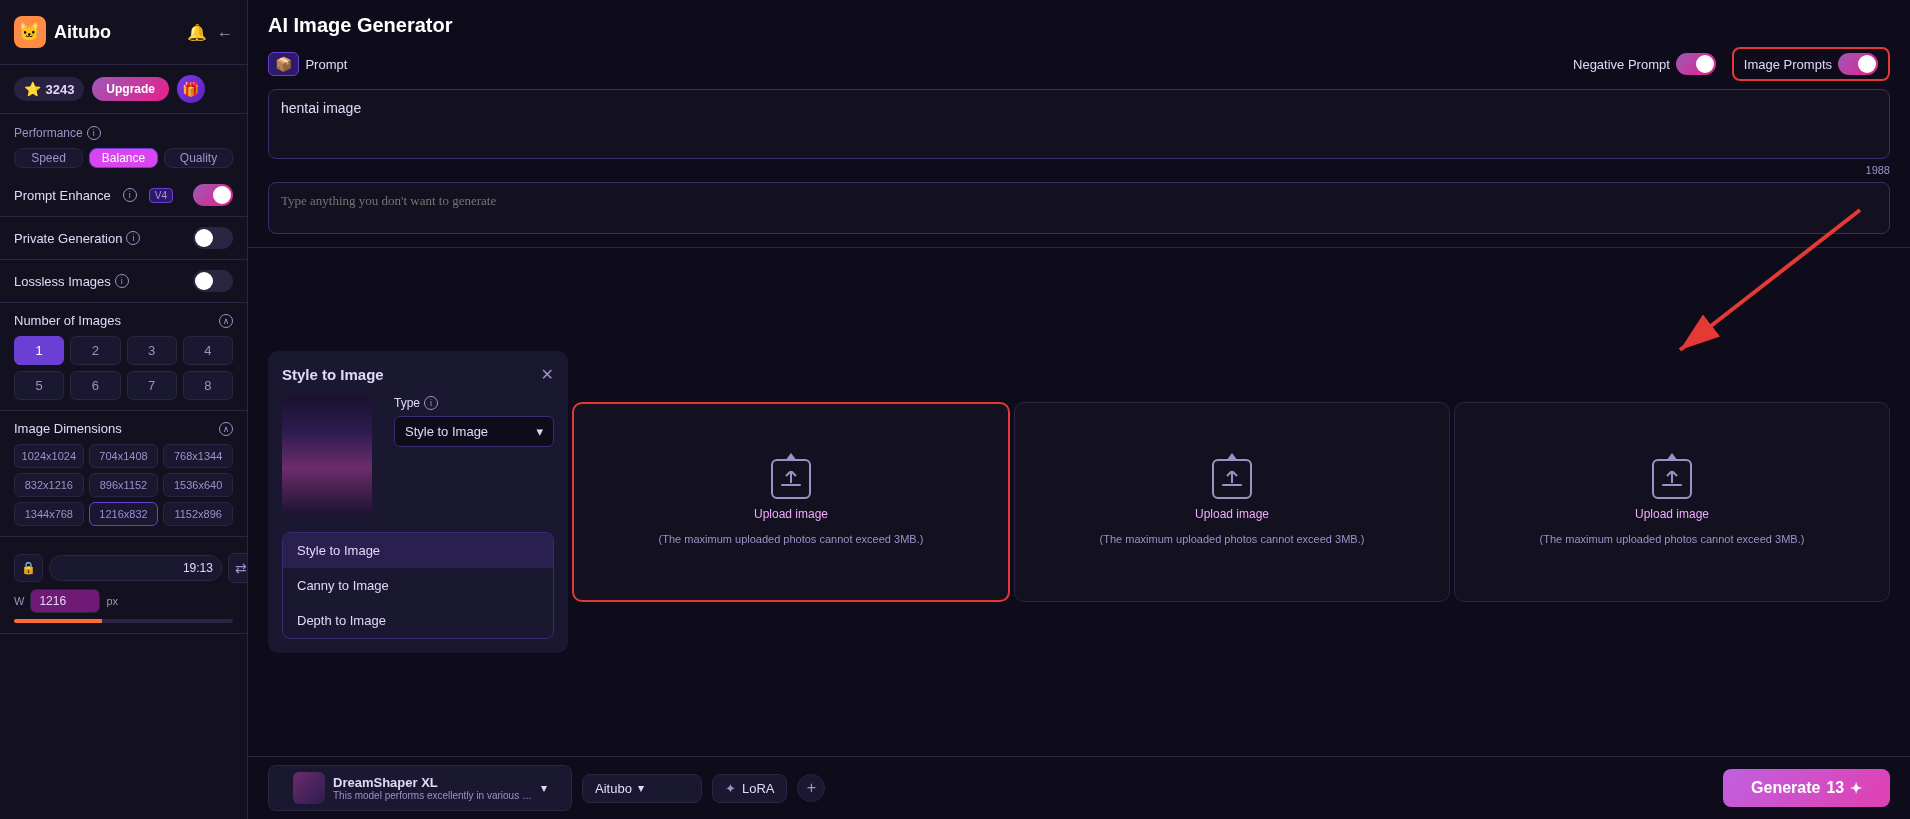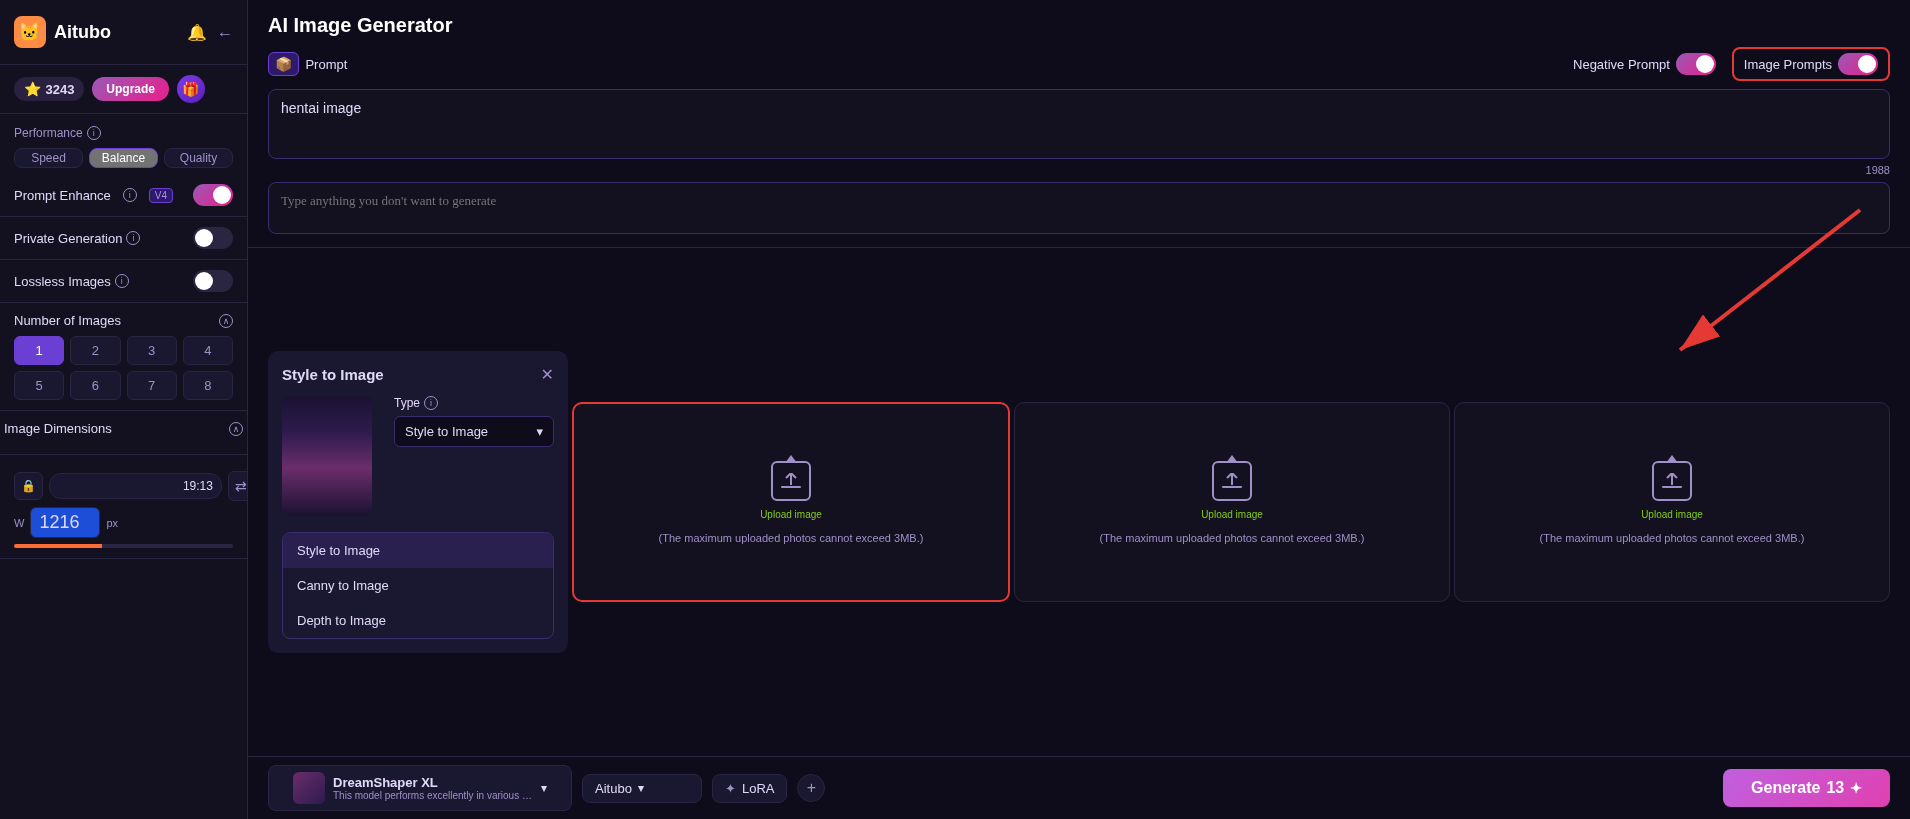--- a/index.html
+++ b/index.html
@@ -143,21 +143,21 @@
       border: 1px solid #2a2540;
       background: #1a1730;
       color: #a090c8;
       cursor: pointer;
       font-size: 12px;
       position: relative;
       text-align: center;
     }
 
     .perf-btn.active {
-      background: #737373;
+      background: #d946ef;
       border-color: #6c3fd4;
       color: #fff;
     }
 
     .prompt-enhance-row {
       display: flex;
       align-items: center;
       padding: 10px 14px;
       border-bottom: 1px solid #2a2540;
       gap: 6px;
@@ -258,21 +258,21 @@
       font-size: 13px;
     }
 
     .num-btn.active {
       background: #6c3fd4;
       border-color: #6c3fd4;
       color: #fff;
     }
 
     .dim-section {
-      padding: 10px 4px;
+      padding: 10px 14px;
       border-bottom: 1px solid #2a2540;
     }
 
     .dim-grid {
       display: grid;
       grid-template-columns: repeat(3, 1fr);
       gap: 5px;
       margin-top: 8px;
     }
 
@@ -343,26 +343,26 @@
       margin-top: 6px;
     }
 
     .width-label {
       color: #a090c8;
       font-size: 11px;
       white-space: nowrap;
     }
 
     .width-input {
-      background: #1d4ed8;
+      background: #701a75;
       border: 1px solid #2a2540;
       border-radius: 6px;
       color: #e0d8f8;
       padding: 4px 8px;
-      font-size: 18px;
+      font-size: 12px;
       width: 70px;
     }
 
     .slider-row {
       display: flex;
       align-items: center;
       gap: 8px;
       margin-top: 6px;
     }
 
@@ -598,22 +598,22 @@
       justify-content: center;
       cursor: pointer;
       min-height: 200px;
     }
 
     .upload-box.selected {
       border: 2px solid #e53935;
     }
 
     .upload-text {
-      color: #84cc16;
-      font-size: 10px;
+      color: #f0abfc;
+      font-size: 12px;
       margin-bottom: 12px;
     }
 
     .upload-sub {
       color: #a090c8;
       font-size: 11px;
       text-align: center;
     }
 
     
@@ -825,20 +825,31 @@
       <button class="num-btn">6</button>
       <button class="num-btn">7</button>
       <button class="num-btn">8</button>
     </div>
   </div>
 
   <div class="dim-section">
     <div class="section-header-row">
       <span class="section-title">Image Dimensions</span>
       <span class="info-icon" style="font-size:9px;">∧</span>
+    </div>
+    <div class="dim-grid">
+      <button class="dim-btn">1024x1024</button>
+      <button class="dim-btn">704x1408</button>
+      <button class="dim-btn">768x1344</button>
+      <button class="dim-btn">832x1216</button>
+      <button class="dim-btn">896x1152</button>
+      <button class="dim-btn">1536x640</button>
+      <button class="dim-btn">1344x768</button>
+      <button class="dim-btn active">1216x832</button>
+      <button class="dim-btn">1152x896</button>
     </div>
   </div>
 
   <div class="ratio-section">
     <div class="ratio-input-row">
       <button class="lock-btn">🔒</button>
       <input class="ratio-input" value="19:13" readonly="" style="">
       <button class="swap-btn">⇄</button>
     </div>
     <div class="width-row">

